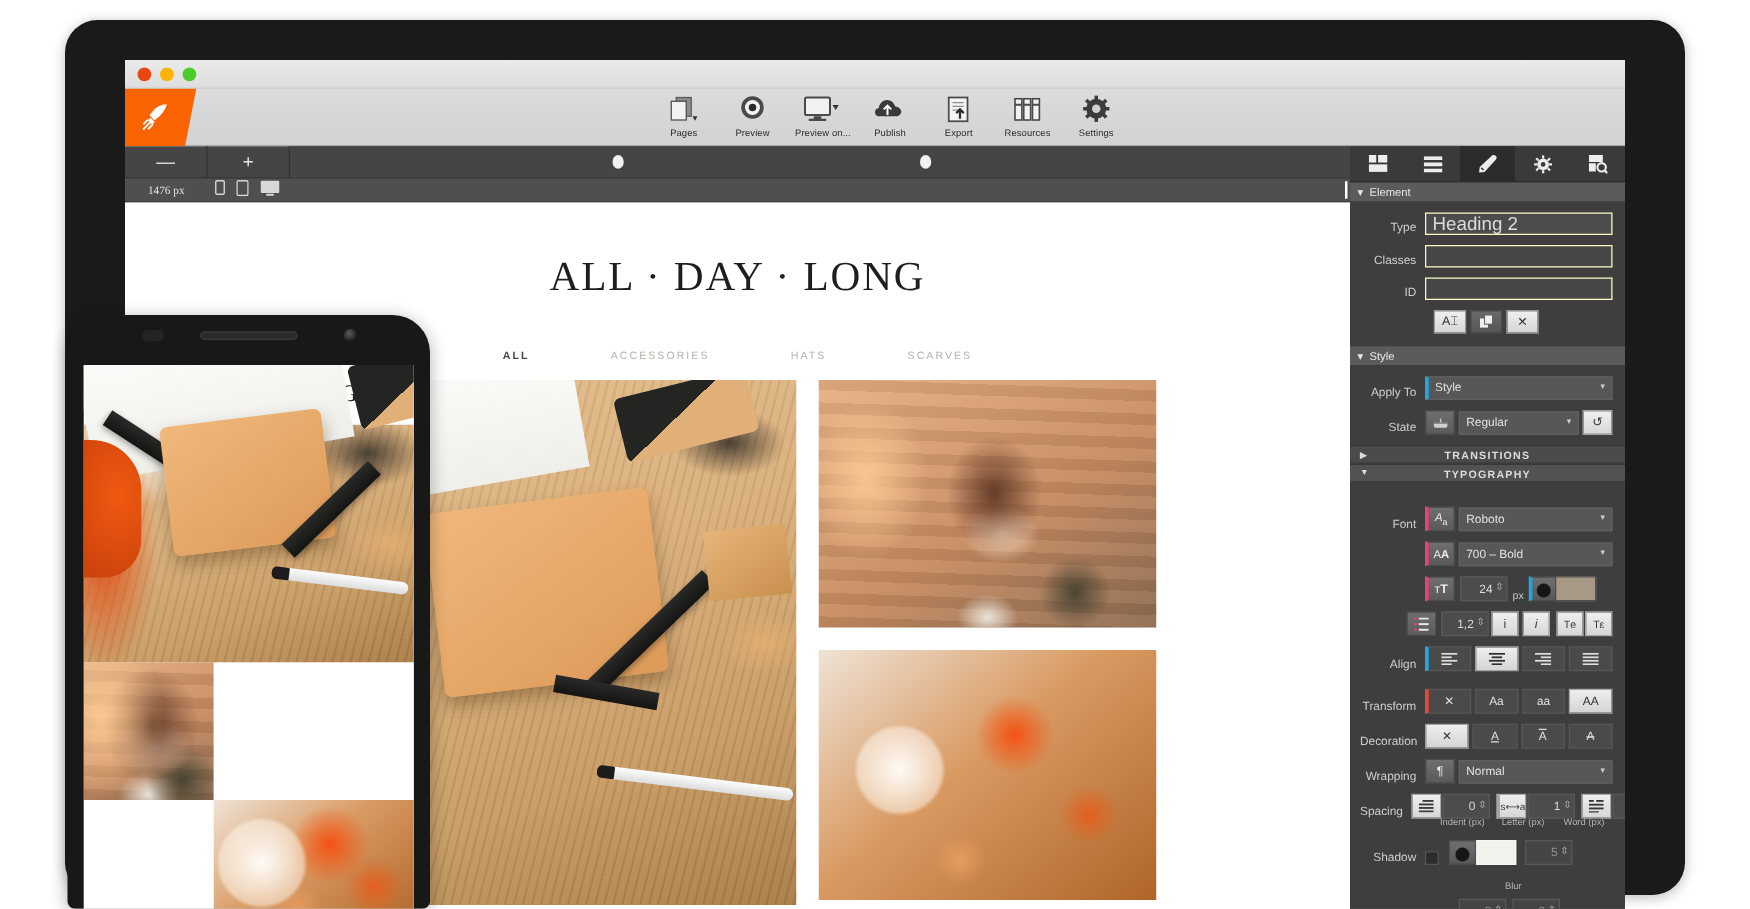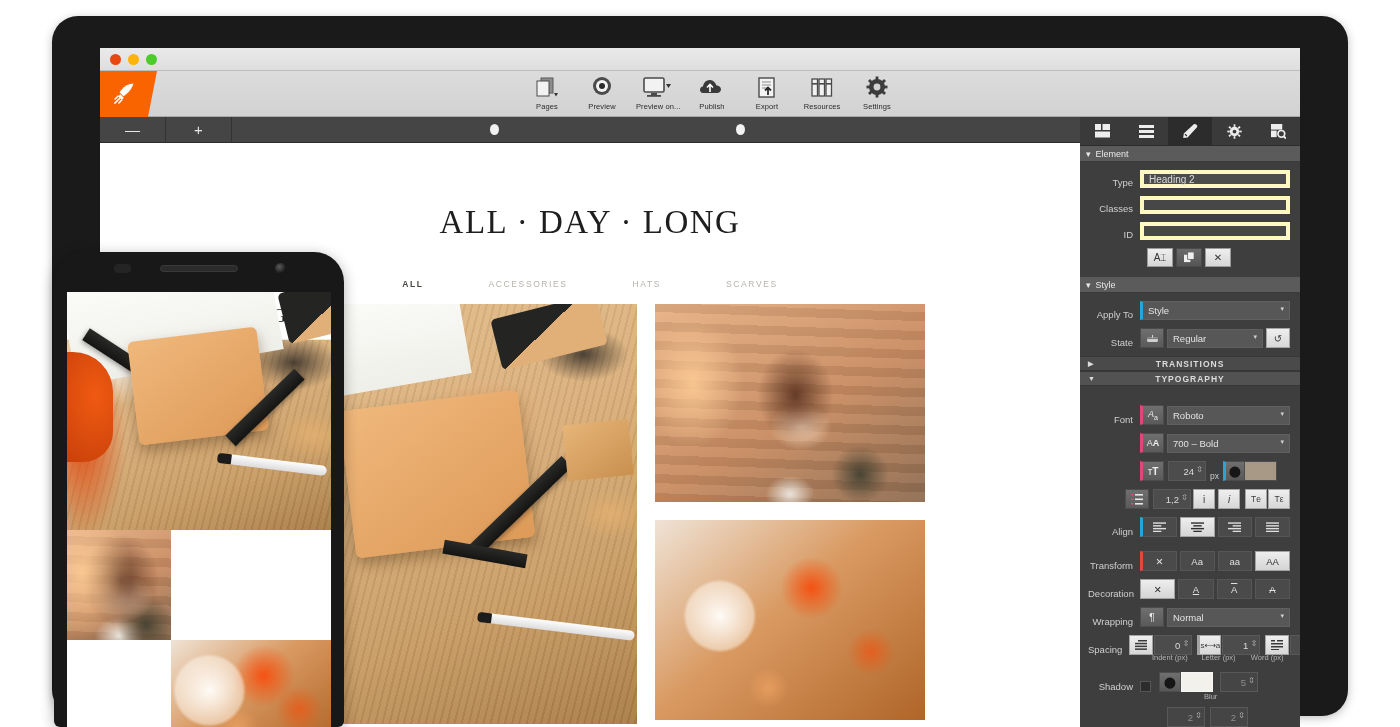--- a/index.html
+++ b/index.html
@@ -197,22 +197,22 @@
   .ptab.on { background: #2c2c2c; }
   .sect-head {
     height: 16px; background: #5b5b5b; color:#e8e8e8;
     font-size: 9px; display:flex; align-items:center; padding-left:6px; gap:5px;
     border-bottom:1px solid #3a3a3a;
   }
   .sect-body { background: #3e3e3e; padding: 8px 10px 10px 8px; }
   .row { display:flex; align-items:flex-end; margin-bottom: 8px; }
   .row-lab { width: 52px; text-align:right; padding-right: 7px; color:#cfcfcf; font-size: 9.5px; }
   .inp {
-    flex:1; height: 18px; background: #4c4c4c; border: 4px solid #fef9c3;
-    color: #dcdcdc; font-size: 10px; display:flex; align-items:center; padding: 0 5px;
+    flex:1; height: 18px; background: #4c4c4c; border: 1px solid #fef9c3;
+    color: #dcdcdc; font-size: 15px; display:flex; align-items:center; padding: 0 5px;
   }
   .inp.empty { background:#474747; }
   .btn-row { display:flex; gap: 3px; margin-left: 59px; }
   .sq {
     width: 26px; height: 19px; background: linear-gradient(#efefef,#d6d6d6);
     border:1px solid #9a9a9a; display:flex; align-items:center; justify-content:center;
     font-size: 10px; color:#333;
   }
   .sq.dark { background: linear-gradient(#6a6a6a,#555); border-color:#4a4a4a; color:#efefef; }
 
@@ -450,20 +450,42 @@
 
           <div class="zoombar">
             <div class="zb-btn">—</div>
             <div class="zb-btn">+</div>
             <div class="zb-track">
               <span class="bp-dot" style="left:258px"></span>
               <span class="bp-dot" style="left:504px"></span>
             </div>
           </div>
 
+          <div class="rulerbar">
+            <div class="rb-size">1476 px</div>
+            <div class="rb-devs">
+              <span class="rb-dev">
+                <svg width="8" height="12" viewBox="0 0 8 12">
+                    <rect x=".6" y=".6" width="6.8" height="10.8" rx="1" fill="none" stroke="#d8d8d8" stroke-width="1.1"></rect>
+                  </svg>
+              </span>
+              <span class="rb-dev">
+                <svg width="10" height="13" viewBox="0 0 10 13">
+                    <rect x=".6" y=".6" width="8.8" height="11.8" rx="1.2" fill="none" stroke="#d8d8d8" stroke-width="1.1"></rect>
+                  </svg>
+              </span>
+              <span class="rb-dev">
+                <svg width="16" height="13" viewBox="0 0 16 13">
+                    <rect x=".6" y=".6" width="14.8" height="9.8" rx="1" fill="#d8d8d8"></rect>
+                    <rect x="5" y="11" width="6" height="1.6" fill="#d8d8d8"></rect>
+                  </svg>
+              </span>
+            </div>
+            <div class="rb-rule"></div>
+          </div>
 
           <div class="site">
             <div class="site-title">ALL · DAY · LONG</div>
             <div class="site-nav">
               <span class="on">ALL</span>
               <span>ACCESSORIES</span>
               <span>HATS</span>
               <span>SCARVES</span>
             </div>
 
@@ -769,21 +791,21 @@
                   </svg>
               </div>
               <div class="num">0</div>
             </div>
             <div class="sublabels">
               <span>Indent (px)</span>
               <span>Letter (px)</span>
               <span>Word (px)</span>
             </div>
 
-            <div class="row" style="margin-top:10px;margin-bottom:4px">
+            <div class="row" style="margin-top:10px;margin-bottom:16px">
               <div class="row-lab">Shadow</div>
               <div style="width:11px;height:11px;background:#2c2c2c;border:1px solid #555;margin-right:8px"></div>
               <div class="swatch-pair" style="margin-right:7px;border-left:none">
                 <div class="sw-drop" style="border-left:1px solid #4d4d4d">⬤</div>
                 <div class="sw-col" id="shadowColor" style="border: 1px solid rgb(247, 247, 247); background: rgb(243, 241, 236);"></div>
               </div>
               <div class="num" style="background:#454545;color:#8f8f8f">5</div>
             </div>
             <div class="sublabels" style="margin-left:116px">
               <span style="width:40px;text-align:left">Blur</span>

